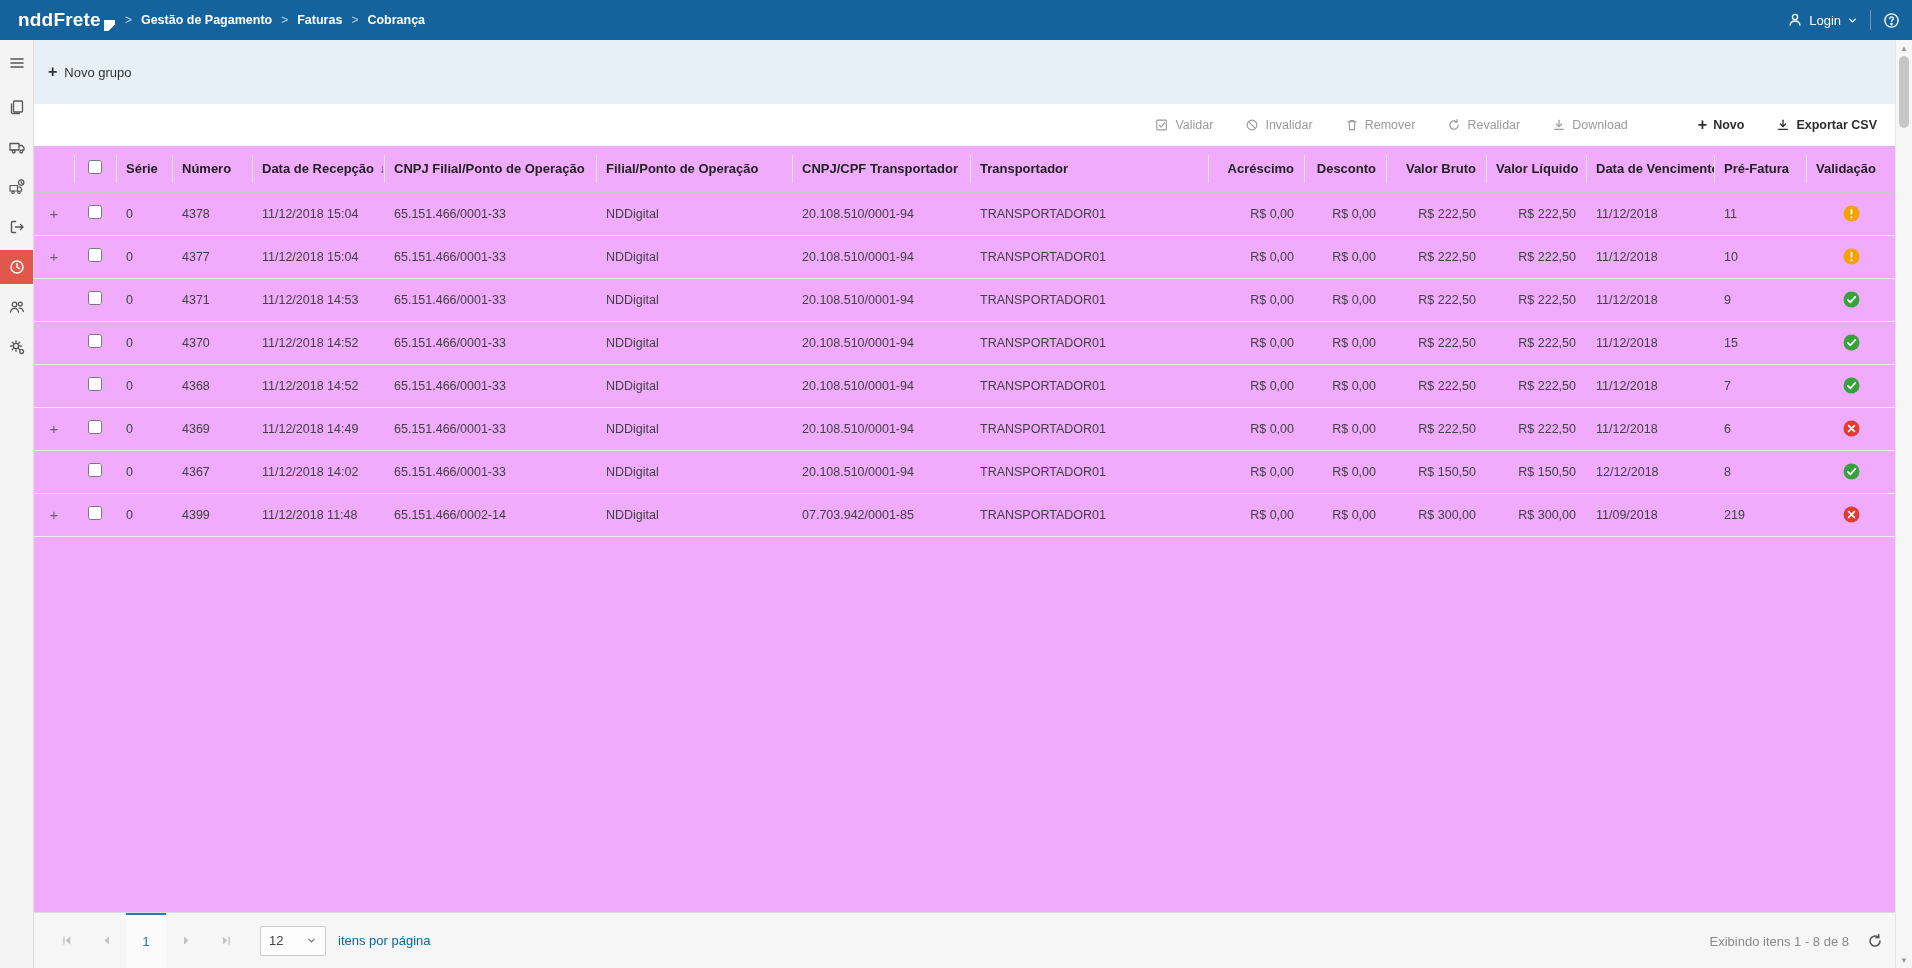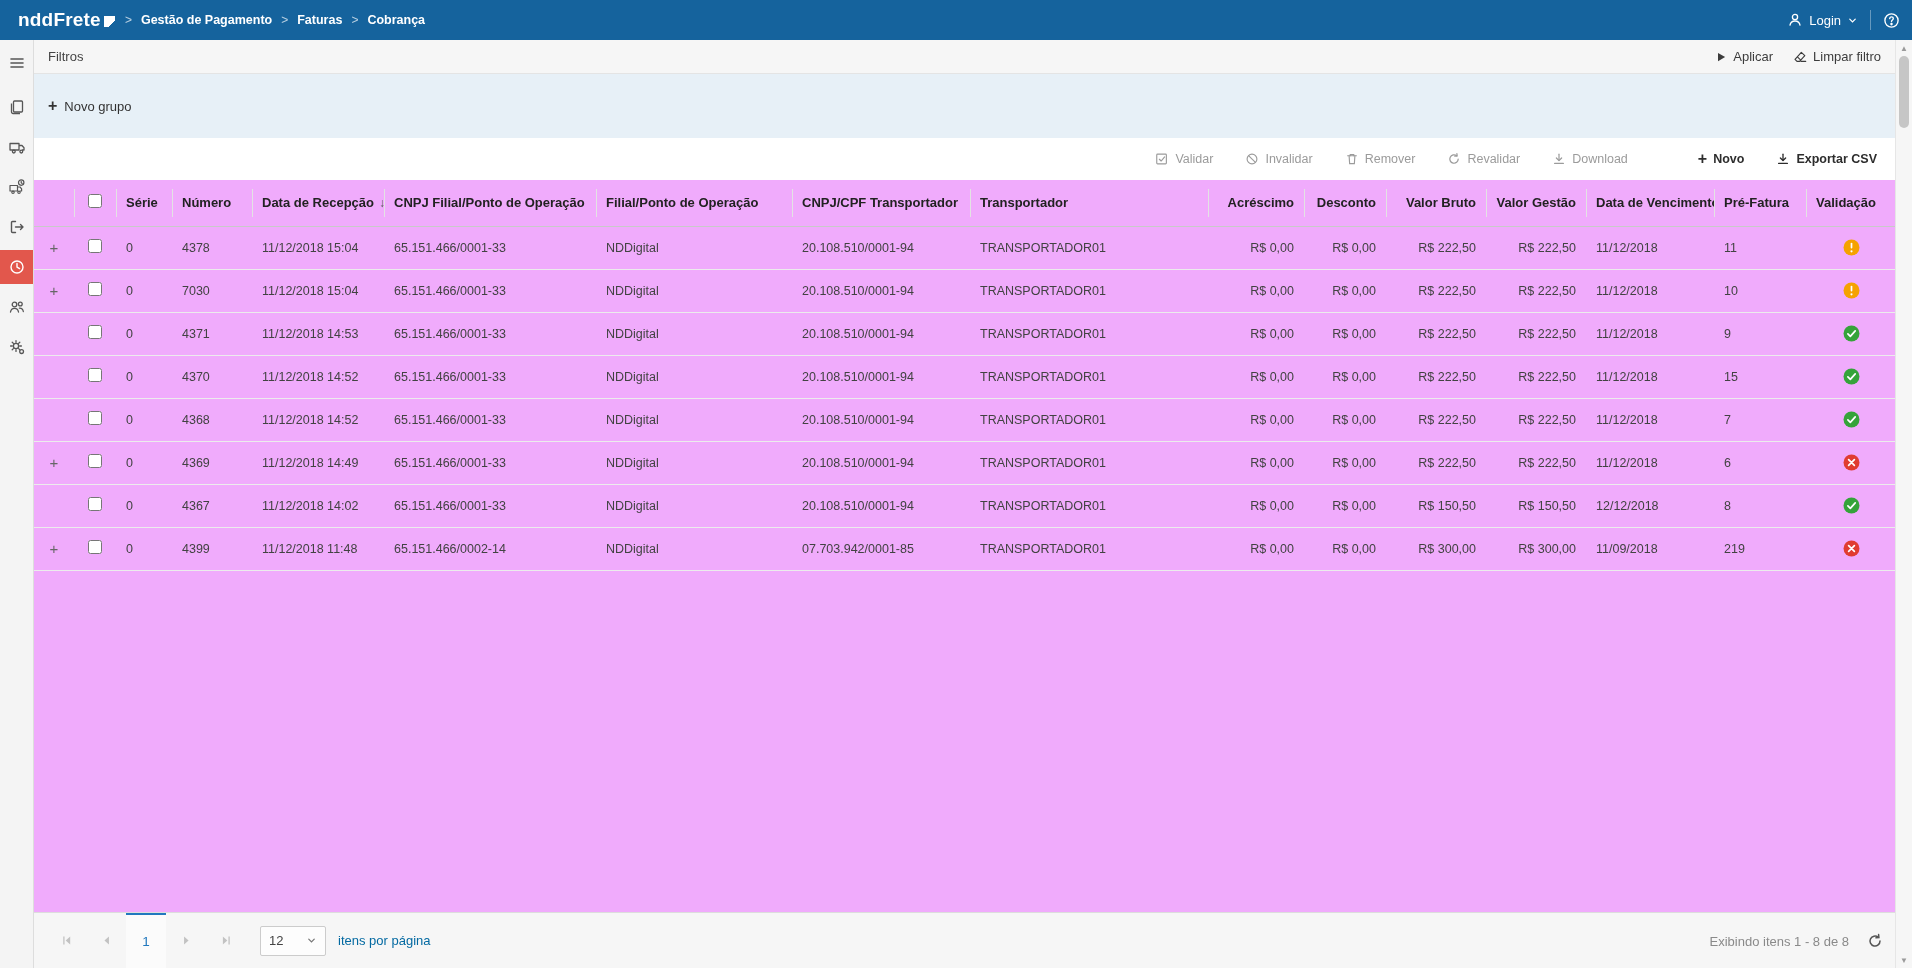--- a/index.html
+++ b/index.html
@@ -2,21 +2,21 @@
 <html><head>
 <meta charset="utf-8">
 <style>
   *{box-sizing:border-box;margin:0;padding:0}
   html,body{width:1912px;height:968px;overflow:hidden}
   body{font-family:"Liberation Sans","DejaVu Sans",sans-serif;font-size:13px;color:#333;background:#fff}
   .app{display:flex;flex-direction:column;width:100%;height:100%}
 
   
   .topbar{flex:0 0 40px;background:#15639d;display:flex;align-items:center;color:#fff;padding:0 10px;position:relative}
-  .logo{display:flex;align-items:center;gap:3px;margin:0 10px 0 8px;cursor:pointer}
+  .logo{display:flex;align-items:flex-end;gap:3px;margin:0 10px 0 8px;cursor:pointer}
   .logo .logo-text{font-size:19px;font-weight:bold;letter-spacing:.2px;line-height:22px}
   .logo .flag{width:11px;height:11px;margin-top:2px;background:linear-gradient(135deg,#fff 70%,transparent 70%)}
   .breadcrumb{display:flex;align-items:center;gap:9px}
   .breadcrumb .sep{color:rgba(255,255,255,.7);font-size:12px}
   .breadcrumb .crumb{color:#fff;font-weight:bold;font-size:12.5px;cursor:pointer;text-decoration:none}
   .topbar-right{margin-left:auto;display:flex;align-items:center;gap:12px;padding-right:2px}
   .login-menu{display:flex;align-items:center;gap:6px;cursor:pointer;font-size:13px}
   .top-divider{width:1px;height:20px;background:rgba(255,255,255,.35)}
   .icon-btn{background:none;border:none;color:#fff;display:flex;align-items:center;cursor:pointer}
 
@@ -173,39 +173,20 @@
         <svg width="18" height="18" viewBox="0 0 18 18" fill="none" stroke="currentColor" stroke-width="1.3" stroke-linecap="round">
             <circle cx="8" cy="8" r="2.6"></circle>
             <path d="M8 2.6v1.7M8 11.7v1.7M2.6 8h1.7M11.7 8h1.7M4.2 4.2l1.2 1.2M10.6 10.6l1.2 1.2M11.8 4.2l-1.2 1.2M5.4 10.6l-1.2 1.2"></path>
             <circle cx="13.6" cy="13.6" r="1.9"></circle>
           </svg>
       </div>
     </aside>
 
     <div class="content">
 
-      <div class="filters-bar">
-        <span>Filtros</span>
-        <div class="filters-actions">
-          <button class="link-btn">
-            <svg width="12" height="12" viewBox="0 0 16 16" fill="#3c3c3c">
-                <path d="M4 2.5v11l9.5-5.5z"></path>
-              </svg>
-            <span>Aplicar</span>
-          </button>
-          <button class="link-btn">
-            <svg width="14" height="14" viewBox="0 0 16 16" fill="none" stroke="#3c3c3c" stroke-width="1.3" stroke-linejoin="round">
-                <path d="M9.5 2.8l4 3.6-6 6.6H4.6l-2.3-2.4z"></path>
-                <path d="M5 7.8l4.2 4"></path>
-                <path d="M9 13h5.5" stroke-linecap="round"></path>
-              </svg>
-            <span>Limpar filtro</span>
-          </button>
-        </div>
-      </div>
 
       <div class="group-area">
         <button class="novo-grupo">
           <span class="plus">+</span>
           <span>Novo grupo</span>
         </button>
       </div>
 
       <div class="toolbar">
         <button class="tb muted">
@@ -287,21 +268,21 @@
               <th class="vsep"><span>Série</span></th>
               <th class="vsep"><span>Número</span></th>
               <th class="vsep"><span>Data de Recepção</span><span class="sort-arrow">↓</span></th>
               <th class="vsep"><span>CNPJ Filial/Ponto de Operação</span></th>
               <th class="vsep"><span>Filial/Ponto de Operação</span></th>
               <th class="vsep"><span>CNPJ/CPF Transportador</span></th>
               <th class="vsep"><span>Transportador</span></th>
               <th class="vsep num"><span>Acréscimo</span></th>
               <th class="vsep num"><span>Desconto</span></th>
               <th class="vsep num"><span>Valor Bruto</span></th>
-              <th class="vsep num"><span>Valor Gestão</span></th>
+              <th class="vsep num"><span>Valor Líquido</span></th>
               <th class="vsep"><span>Data de Vencimento</span></th>
               <th class="vsep"><span>Pré-Fatura</span></th>
               <th class="vsep"><span>Validação</span></th>
             </tr>
           </thead>
           <tbody>
               <tr>
                 <td class="c-expand"><span class="expand">+</span></td>
                 <td class="c-check"><input type="checkbox" style=""></td>
                 <td>0</td>
@@ -320,21 +301,21 @@
                 <td class="c-status"><span class="status-icon"><svg width="17" height="17" viewBox="0 0 16 16">
                       <circle cx="8" cy="8" r="7.5" fill="#f5a200"></circle>
                       <rect x="7.2" y="3.5" width="1.6" height="5.4" rx=".8" fill="#fff"></rect>
                       <circle cx="8" cy="11.6" r="1" fill="#fff"></circle>
                     </svg></span></td>
               </tr>
               <tr>
                 <td class="c-expand"><span class="expand">+</span></td>
                 <td class="c-check"><input type="checkbox" style=""></td>
                 <td>0</td>
-                <td>7030</td>
+                <td>4377</td>
                 <td>11/12/2018 15:04</td>
                 <td>65.151.466/0001-33</td>
                 <td>NDDigital</td>
                 <td>20.108.510/0001-94</td>
                 <td>TRANSPORTADOR01</td>
                 <td class="num">R$ 0,00</td>
                 <td class="num">R$ 0,00</td>
                 <td class="num">R$ 222,50</td>
                 <td class="num">R$ 222,50</td>
                 <td>11/12/2018</td>

